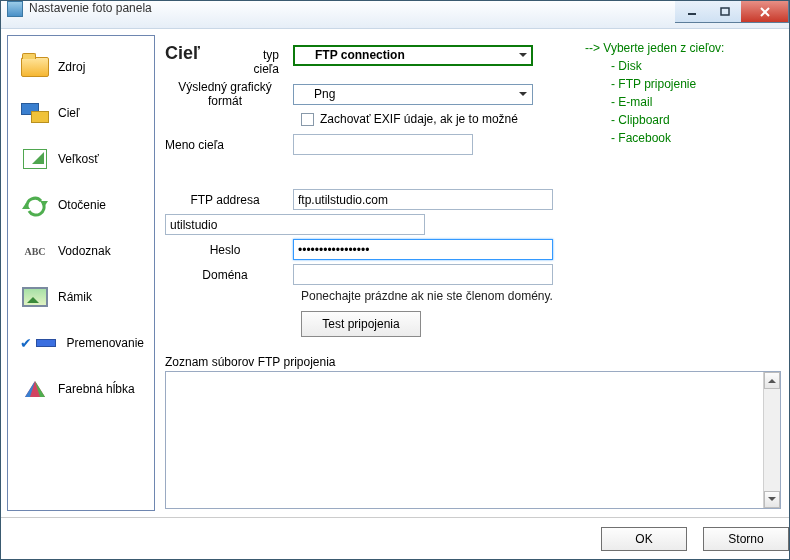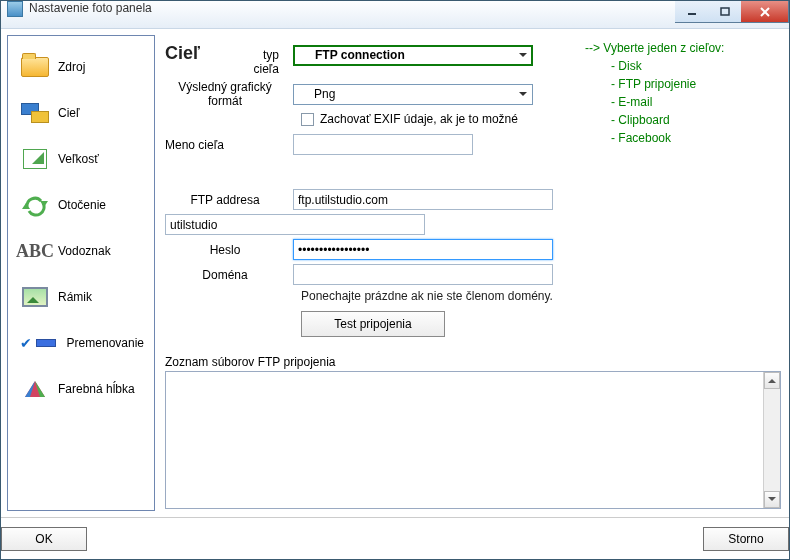--- a/index.html
+++ b/index.html
@@ -37,43 +37,43 @@
 .combo-wrap::after { content:""; position:absolute; right:6px; top:8px; border:4px solid transparent; border-top-color:#333; }
 .combo-ftp { border:2px solid #0b7a0b !important; width:240px; font-weight:bold;}
 .combo-png { width:240px; }
 input.text { height:21px; border:1px solid #a7b8cb; padding:0 4px; background:#fff; }
 input.text.focus { border:1px solid #3399ff; box-shadow:0 0 2px #66b3ff; }
 .w240 { width:260px; }
 
 .checkbox-row { display:flex; align-items:center; margin:4px 0 8px 136px; gap:6px; }
 .checkbox-box { width:13px; height:13px; border:1px solid #8899aa; background:#fff;}
 .note { margin-left:136px; color:#222; margin-top:4px; margin-bottom:8px;}
-.testbtn { margin-left:136px; height:26px; width:144px; border:1px solid #8a8a8a; background:linear-gradient(#fdfdfd,#ececec); cursor:pointer; }
+.testbtn { margin-left:136px; height:26px; width:120px; border:1px solid #8a8a8a; background:linear-gradient(#fdfdfd,#ececec); cursor:pointer; }
 
 .list-label{ margin-top:18px; margin-bottom:2px; color:#000;}
 .listview { flex:1; border:1px solid #9aaac2; background:#fff; min-height:100px; position:relative; margin-bottom:8px;}
 .listview .vscroll { position:absolute; right:0; top:0; bottom:0; width:17px; background:#f0f0f0; border-left:1px solid #d0d0d0;}
 .vscroll .sbtn { height:17px; background:linear-gradient(#fcfcfc,#e6e6e6); border:1px solid #bcbcbc; display:flex; align-items:center; justify-content:center;}
 .vscroll .sbtn.bot { position:absolute; bottom:0; left:0; right:0;}
 .vscroll .arrow-up { border:4px solid transparent; border-bottom-color:#555; margin-bottom:3px;}
 .vscroll .arrow-dn { border:4px solid transparent; border-top-color:#555; margin-top:3px;}
 
-.footer { height:42px; border-top:1px solid #ccc; display:flex; align-items:center; justify-content:space-between; gap:16px; }
+.footer { height:42px; border-top:1px solid #ccc; display:flex; align-items:center; justify-content:flex-end; gap:16px; }
 .footer button { width:86px; height:24px; border:1px solid #707070; background:linear-gradient(#fdfdfd,#ececec); cursor:pointer;}
 
 
 .ico-folder{ width:28px;height:20px;background:linear-gradient(#ffe49a,#f6b733);border:1px solid #c9901e;border-radius:2px;position:relative;}
 .ico-folder::before{content:"";position:absolute;top:-5px;left:0;width:12px;height:5px;background:#f6cf63;border:1px solid #c9901e;border-bottom:none;border-radius:2px 2px 0 0;}
 .ico-target{ width:28px;height:20px;position:relative;}
 .ico-target .a{position:absolute;width:18px;height:12px;background:#3a7fcf;border:1px solid #285a99;top:0;left:0;}
 .ico-target .b{position:absolute;width:18px;height:12px;background:#f0c23a;border:1px solid #b9901e;bottom:0;right:0;}
 .ico-size{ width:24px;height:20px;border:1px solid #4fa64f;background:#fff;position:relative;}
 .ico-size::after{content:"";position:absolute;right:2px;top:2px;width:0;height:0;border:6px solid transparent;border-bottom-color:#4fa64f;border-right-color:#4fa64f;transform:rotate(0);}
 .ico-rotate svg{display:block;}
-.ico-abc{ font-weight:bold; color:#555; font-size:18px; font-family:Georgia,serif;}
+.ico-abc{ font-weight:bold; color:#555; font-size:10px; font-family:Georgia,serif;}
 .ico-frame{ width:26px;height:20px;border:2px solid #7a8aa0;background:linear-gradient(#a7e0a7,#e0f3c2);position:relative;}
 .ico-frame::after{content:"";position:absolute;left:3px;bottom:2px;width:0;height:0;border:6px solid transparent;border-bottom-color:#3a8a3a;}
 .ico-rename{ width:30px; display:flex; align-items:center; justify-content:center; position:relative;}
 .ico-rename .bar{width:20px;height:8px;background:#3b6fe0;border:1px solid #2a4fa0;}
 .ico-color svg{display:block;}
 .pencil-check{ color:#1569c7; font-size:14px; margin-right:-6px;}
 </style>
 </head>
 <body>
 

